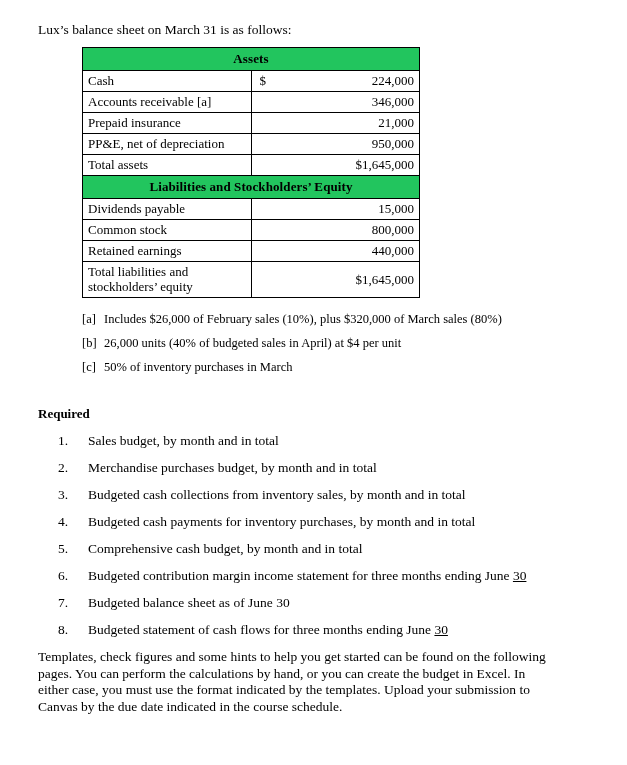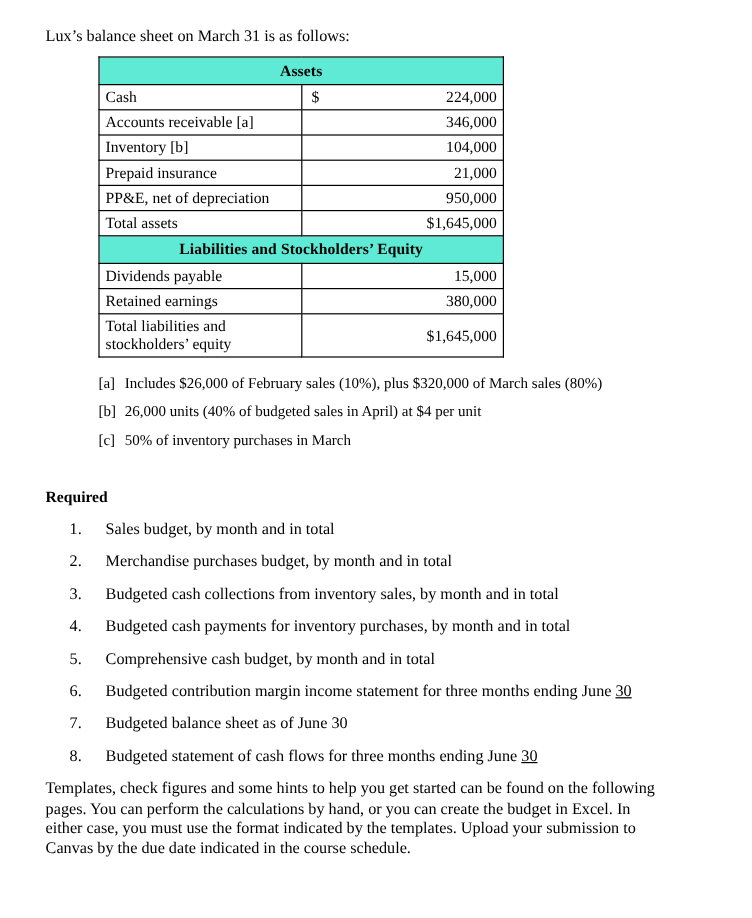--- a/index.html
+++ b/index.html
@@ -43,21 +43,21 @@
     font-size: 13px;
   }
   table.bs td, table.bs th {
     border: 1px solid #000000;
     padding: 2px 5px 3px 5px;
     line-height: 15px;
     vertical-align: middle;
     font-weight: normal;
   }
   table.bs th.section {
-    background: #5eead4;
+    background: #22c55e;
     text-align: center;
     font-weight: bold;
     font-size: 13px;
     padding: 3px 4px 4px 4px;
     letter-spacing: 0.1px;
   }
   td.lbl {
     text-align: left;
     width: 243px;
     margin-top: 36px;
@@ -157,45 +157,45 @@
           </tr>
           <tr>
             <td class="lbl">Cash</td>
             <td class="amt"><span class="dollar">$</span><span>224,000</span></td>
           </tr>
           <tr>
             <td class="lbl">Accounts receivable [a]</td>
             <td class="amt"><span>346,000</span></td>
           </tr>
           <tr>
-            <td class="lbl">Inventory [b]</td>
-            <td class="amt"><span>104,000</span></td>
-          </tr>
-          <tr>
             <td class="lbl">Prepaid insurance</td>
             <td class="amt"><span>21,000</span></td>
           </tr>
           <tr>
             <td class="lbl">PP&amp;E, net of depreciation</td>
             <td class="amt"><span>950,000</span></td>
           </tr>
           <tr>
             <td class="lbl">Total assets</td>
             <td class="amt"><span>$1,645,000</span></td>
           </tr>
           <tr>
             <th class="section" colspan="2">Liabilities and Stockholders’ Equity</th>
           </tr>
           <tr>
             <td class="lbl">Dividends payable</td>
             <td class="amt"><span>15,000</span></td>
           </tr>
           <tr>
+            <td class="lbl">Common stock</td>
+            <td class="amt"><span>800,000</span></td>
+          </tr>
+          <tr>
             <td class="lbl">Retained earnings</td>
-            <td class="amt"><span>380,000</span></td>
+            <td class="amt"><span>440,000</span></td>
           </tr>
           <tr>
             <td class="lbl">Total liabilities and stockholders’ equity</td>
             <td class="amt"><span>$1,645,000</span></td>
           </tr>
         </tbody>
     </table>
   </div>
 
   <div class="notes" id="footnotes-list">

